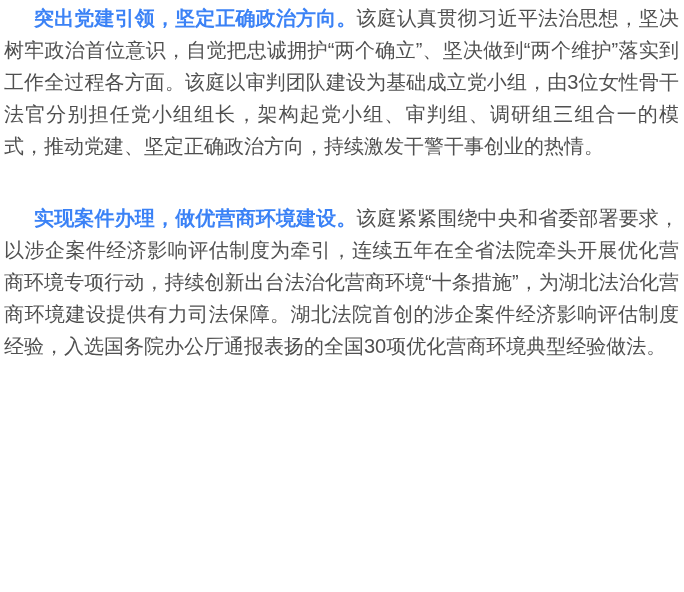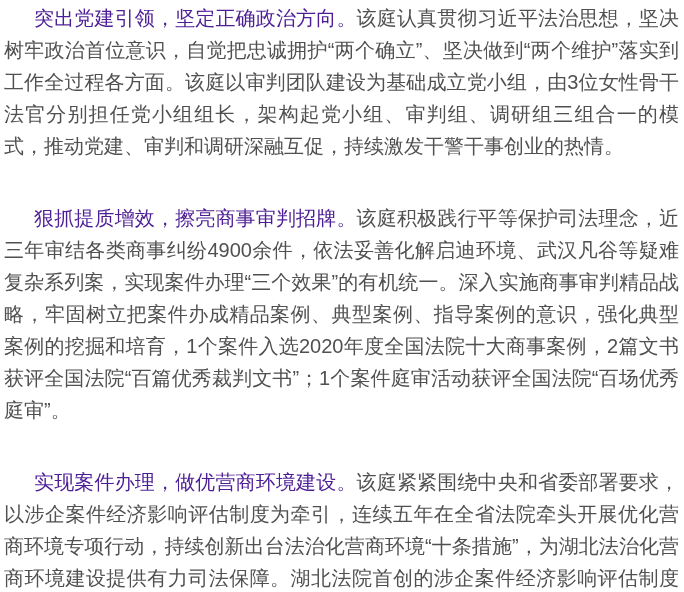--- a/index.html
+++ b/index.html
@@ -25,34 +25,31 @@
     color: #505050;
     text-align: justify;
     text-justify: inter-ideograph;
     text-indent: 30px;
     letter-spacing: 0;
   }
   .para:last-child {
     margin-bottom: 0;
   }
   .para-heading {
-    color: #4c1d95;
-    font-weight: normal;
+    color: #3b82f6;
+    font-weight: bold;
   }
 </style>
 </head>
 <body>
 
 <main class="article">
 
   <p class="para">
-    <span class="para-heading">突出党建引领，坚定正确政治方向。</span><span class="para-body">该庭认真贯彻习近平法治思想，坚决树牢政治首位意识，自觉把忠诚拥护“两个确立”、坚决做到“两个维护”落实到工作全过程各方面。该庭以审判团队建设为基础成立党小组，由3位女性骨干法官分别担任党小组组长，架构起党小组、审判组、调研组三组合一的模式，推动党建、审判和调研深融互促，持续激发干警干事创业的热情。</span>
+    <span class="para-heading">突出党建引领，坚定正确政治方向。</span><span class="para-body">该庭认真贯彻习近平法治思想，坚决树牢政治首位意识，自觉把忠诚拥护“两个确立”、坚决做到“两个维护”落实到工作全过程各方面。该庭以审判团队建设为基础成立党小组，由3位女性骨干法官分别担任党小组组长，架构起党小组、审判组、调研组三组合一的模式，推动党建、坚定正确政治方向，持续激发干警干事创业的热情。</span>
   </p>
 
-  <p class="para">
-    <span class="para-heading">狠抓提质增效，擦亮商事审判招牌。</span><span class="para-body">该庭积极践行平等保护司法理念，近三年审结各类商事纠纷4900余件，依法妥善化解启迪环境、武汉凡谷等疑难复杂系列案，实现案件办理“三个效果”的有机统一。深入实施商事审判精品战略，牢固树立把案件办成精品案例、典型案例、指导案例的意识，强化典型案例的挖掘和培育，1个案件入选2020年度全国法院十大商事案例，2篇文书获评全国法院“百篇优秀裁判文书”；1个案件庭审活动获评全国法院“百场优秀庭审”。</span>
-  </p>
 
   <p class="para">
     <span class="para-heading">实现案件办理，做优营商环境建设。</span><span class="para-body">该庭紧紧围绕中央和省委部署要求，以涉企案件经济影响评估制度为牵引，连续五年在全省法院牵头开展优化营商环境专项行动，持续创新出台法治化营商环境“十条措施”，为湖北法治化营商环境建设提供有力司法保障。湖北法院首创的涉企案件经济影响评估制度经验，入选国务院办公厅通报表扬的全国30项优化营商环境典型经验做法。</span>
   </p>
 
 </main>
 
 </body></html>

